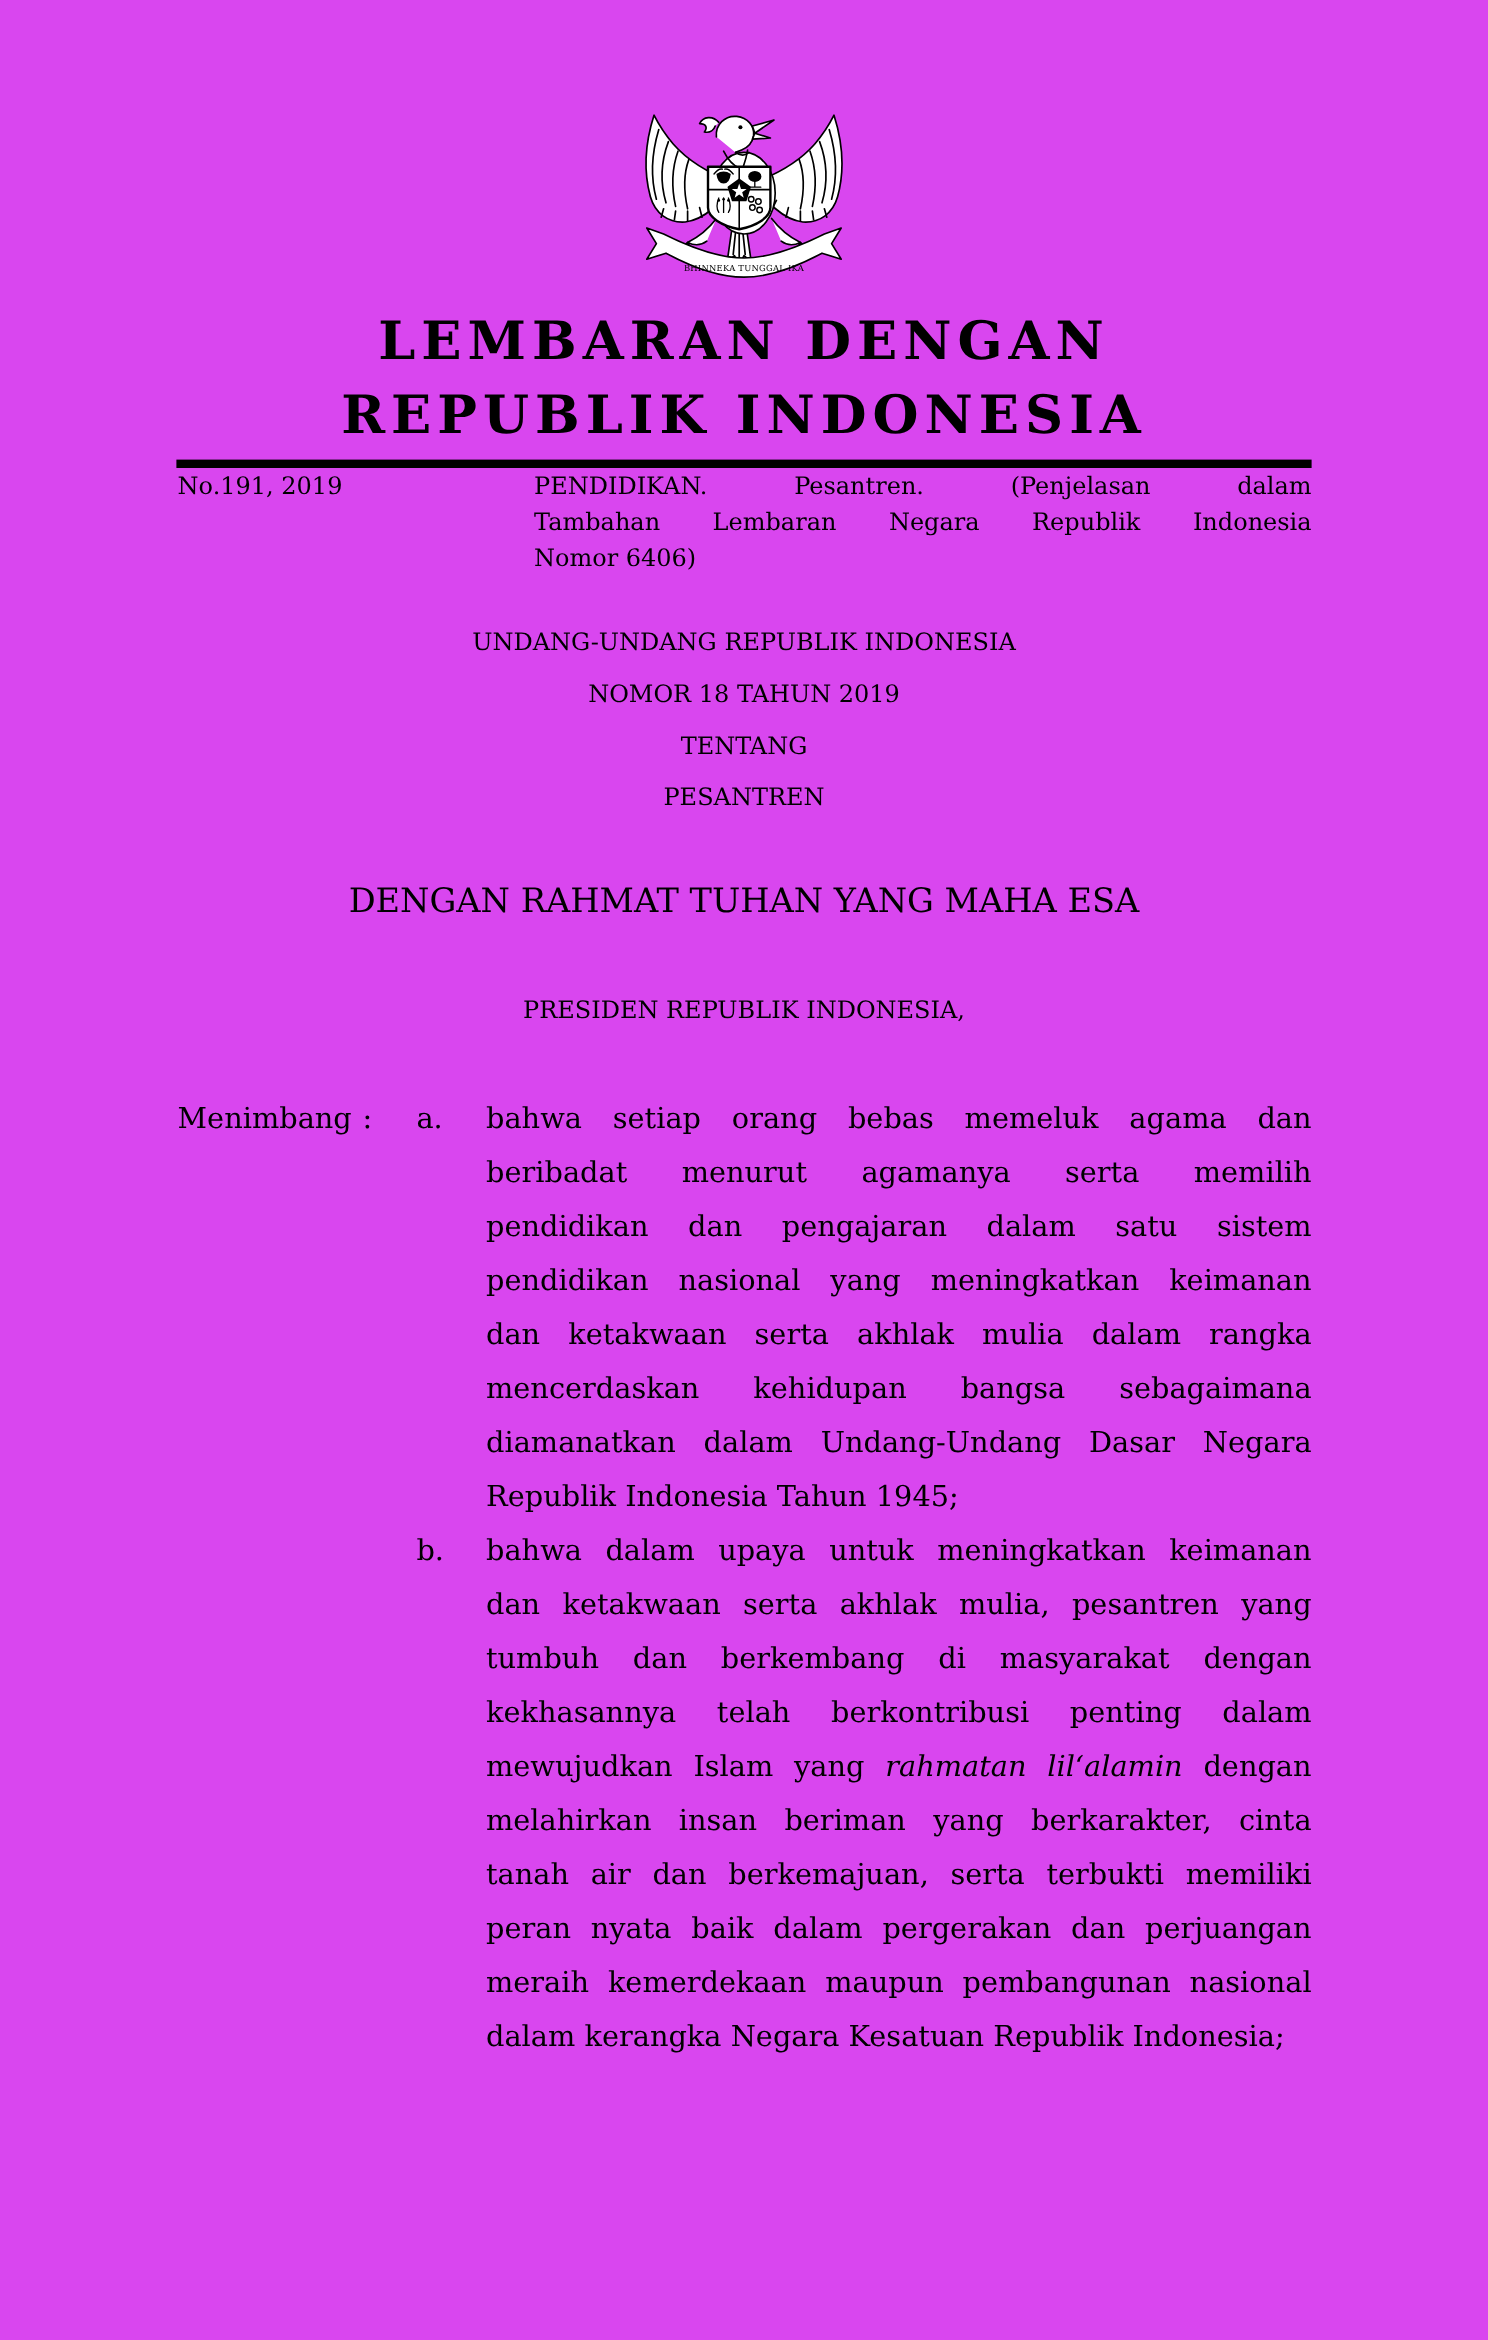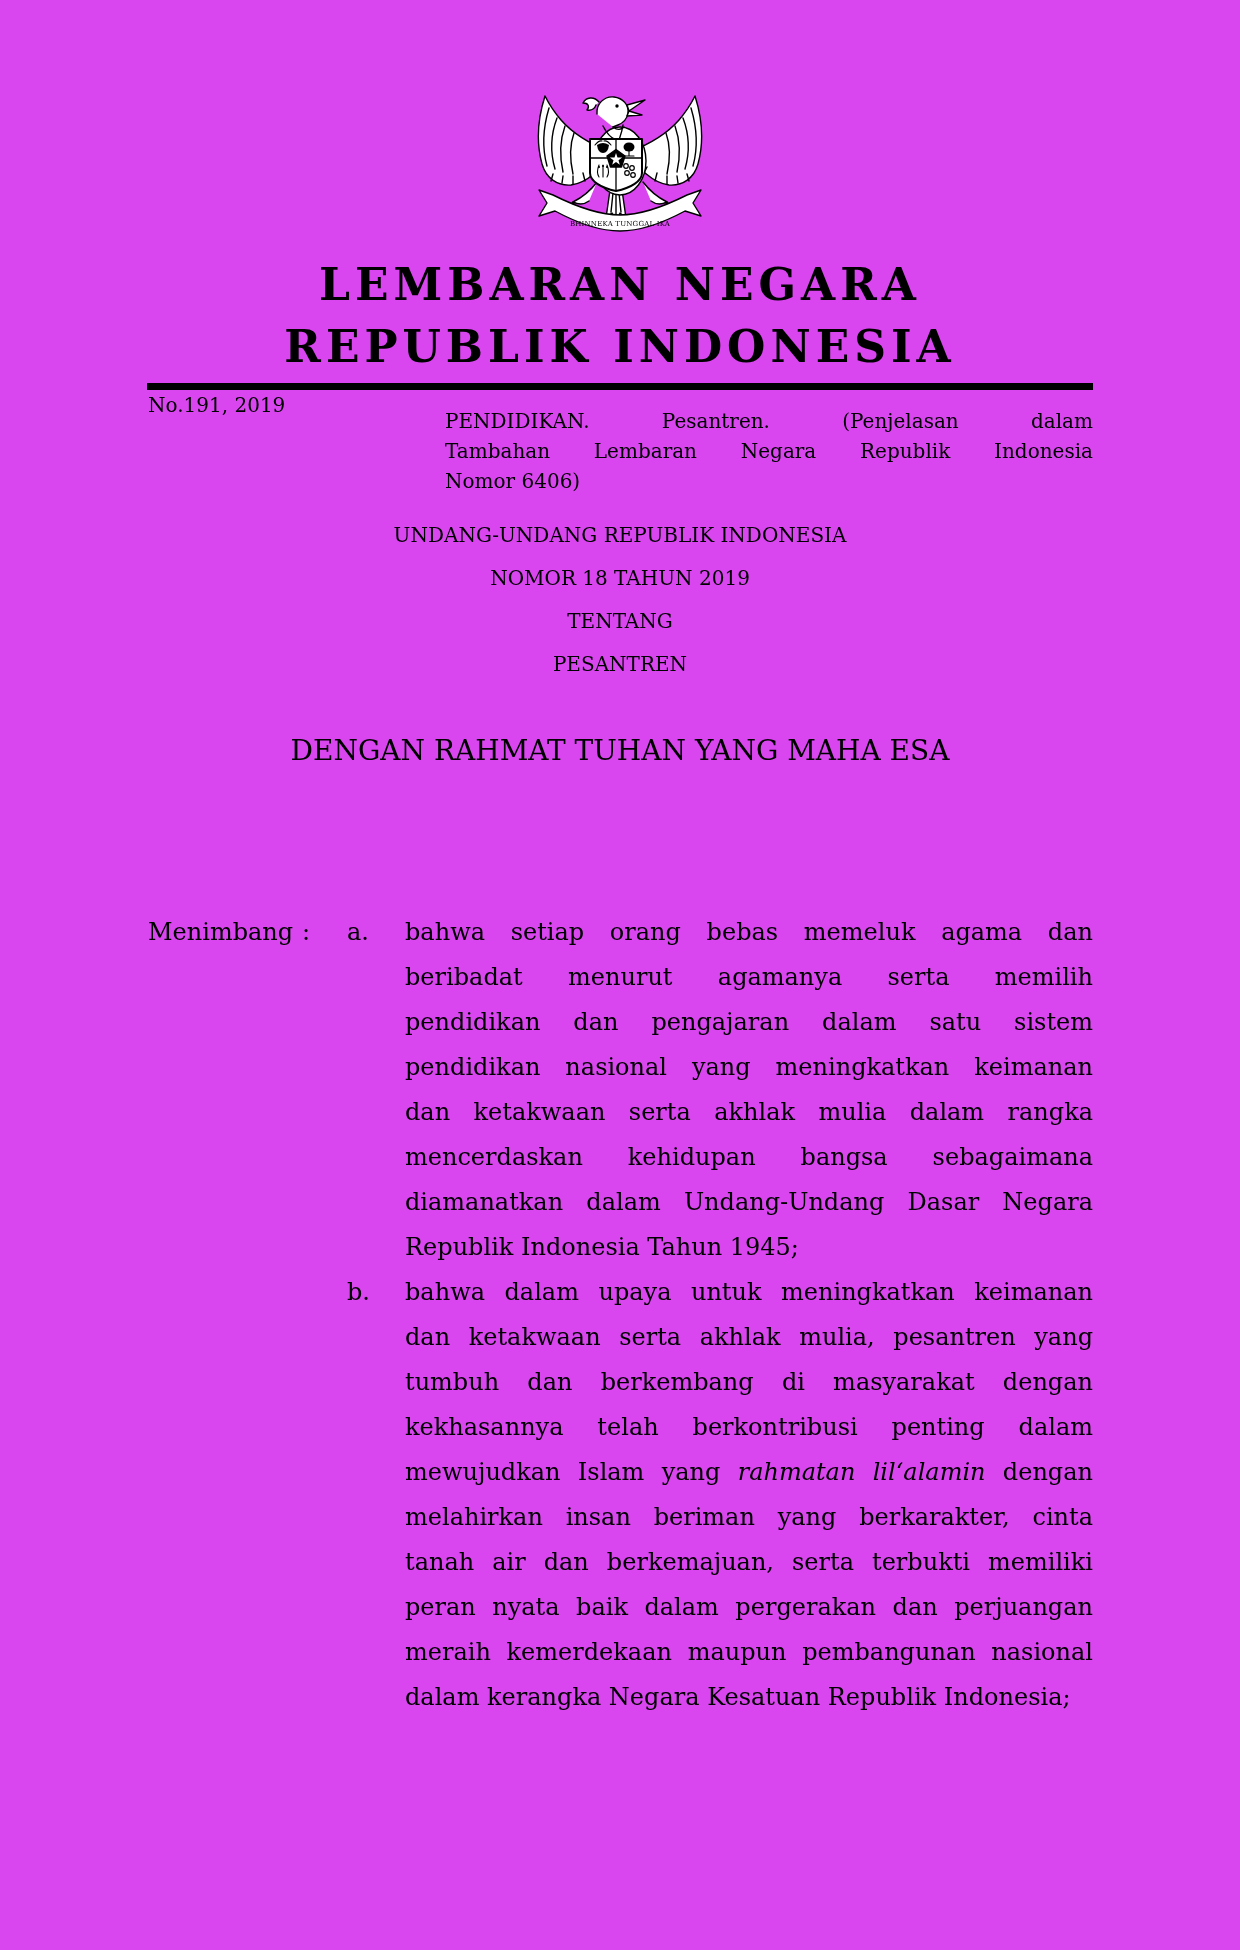--- a/index.html
+++ b/index.html
@@ -17,21 +17,21 @@
   .title {
     position: absolute; left: 0; width: 1240px;
     text-align: center; font-weight: bold;
     font-size: 44px; line-height: 44px; letter-spacing: 5px;
     white-space: nowrap;
   }
   .title-l1 { top: 263px; }
   .title-l2 { top: 325px; }
   .rule { position: absolute; left: 147px; top: 383px; width: 946px; height: 7px; background: #000; }
   .gz-number { position: absolute; left: 148px; top: 390px; font-size: 20px; line-height: 30px; }
-  .gz-subject { position: absolute; left: 445px; top: 390px; width: 648px; font-size: 20px; line-height: 30px; margin-top: 16px; }
+  .gz-subject { position: absolute; left: 445px; top: 390px; width: 648px; font-size: 20px; line-height: 30px; }
   .jline { text-align: justify; text-align-last: justify; }
   .jline.jlast { text-align-last: left; }
   .act-heading { position: absolute; left: 0; top: 514px; width: 1240px; text-align: center; font-size: 20px; line-height: 43px; }
   .invocation { position: absolute; left: 0; top: 736px; width: 1240px; text-align: center; font-size: 28px; line-height: 30px; }
   .authority  { position: absolute; left: 0; top: 826px; width: 1240px; text-align: center; font-size: 20px; line-height: 30px; }
   .considering { position: absolute; left: 148px; top: 910px; width: 945px; font-size: 24px; line-height: 45px; }
   .c-label { position: absolute; left: 0; top: 0; }
   .c-colon { position: absolute; left: 154px; top: 0; }
   .c-items { margin-left: 257px; }
   .c-item { position: relative; }
@@ -108,39 +108,40 @@
           <circle cx="99" cy="82" r="2.3"></circle>
           <circle cx="94" cy="87" r="2.3"></circle>
           <circle cx="100" cy="89" r="2.3"></circle>
         </g>
         <path d="M83,63.5 L92,70 L88.5,81 L77.5,81 L74,70 Z" fill="#000" stroke="#000"></path>
         <path d="M83,67 L84.5,71.4 L89.2,71.5 L85.5,74.3 L86.8,78.8 L83,76.1 L79.2,78.8 L80.5,74.3 L76.8,71.5 L81.5,71.4 Z" fill="#fff" stroke="none"></path>
       </g>
     </svg>
   </div>
 
-  <div class="title title-l1">LEMBARAN NEGARA</div>
+  <div class="title title-l1">LEMBARAN DENGAN</div>
   <div class="title title-l2">REPUBLIK INDONESIA</div>
   <div class="rule"></div>
 
   <div class="gz-number">No.191, 2019</div>
   <div class="gz-subject">
       <div class="jline">PENDIDIKAN. Pesantren. (Penjelasan dalam</div>
       <div class="jline">Tambahan Lembaran Negara Republik Indonesia</div>
       <div class="jline jlast">Nomor 6406)</div>
     </div>
 
   <div class="act-heading">
     <div>UNDANG-UNDANG REPUBLIK INDONESIA</div>
     <div>NOMOR 18 TAHUN 2019</div>
     <div>TENTANG</div>
     <div>PESANTREN</div>
   </div>
 
   <div class="invocation">DENGAN RAHMAT TUHAN YANG MAHA ESA</div>
+  <div class="authority">PRESIDEN REPUBLIK INDONESIA,</div>
 
   <div class="considering">
     <span class="c-label">Menimbang</span>
     <span class="c-colon">:</span>
     <div class="c-items">
       <div class="c-item">
         <span class="c-marker">a.</span>
         <div class="c-text">
             <div class="jline">bahwa setiap orang bebas memeluk agama dan</div>
             <div class="jline">beribadat menurut agamanya serta memilih</div>

